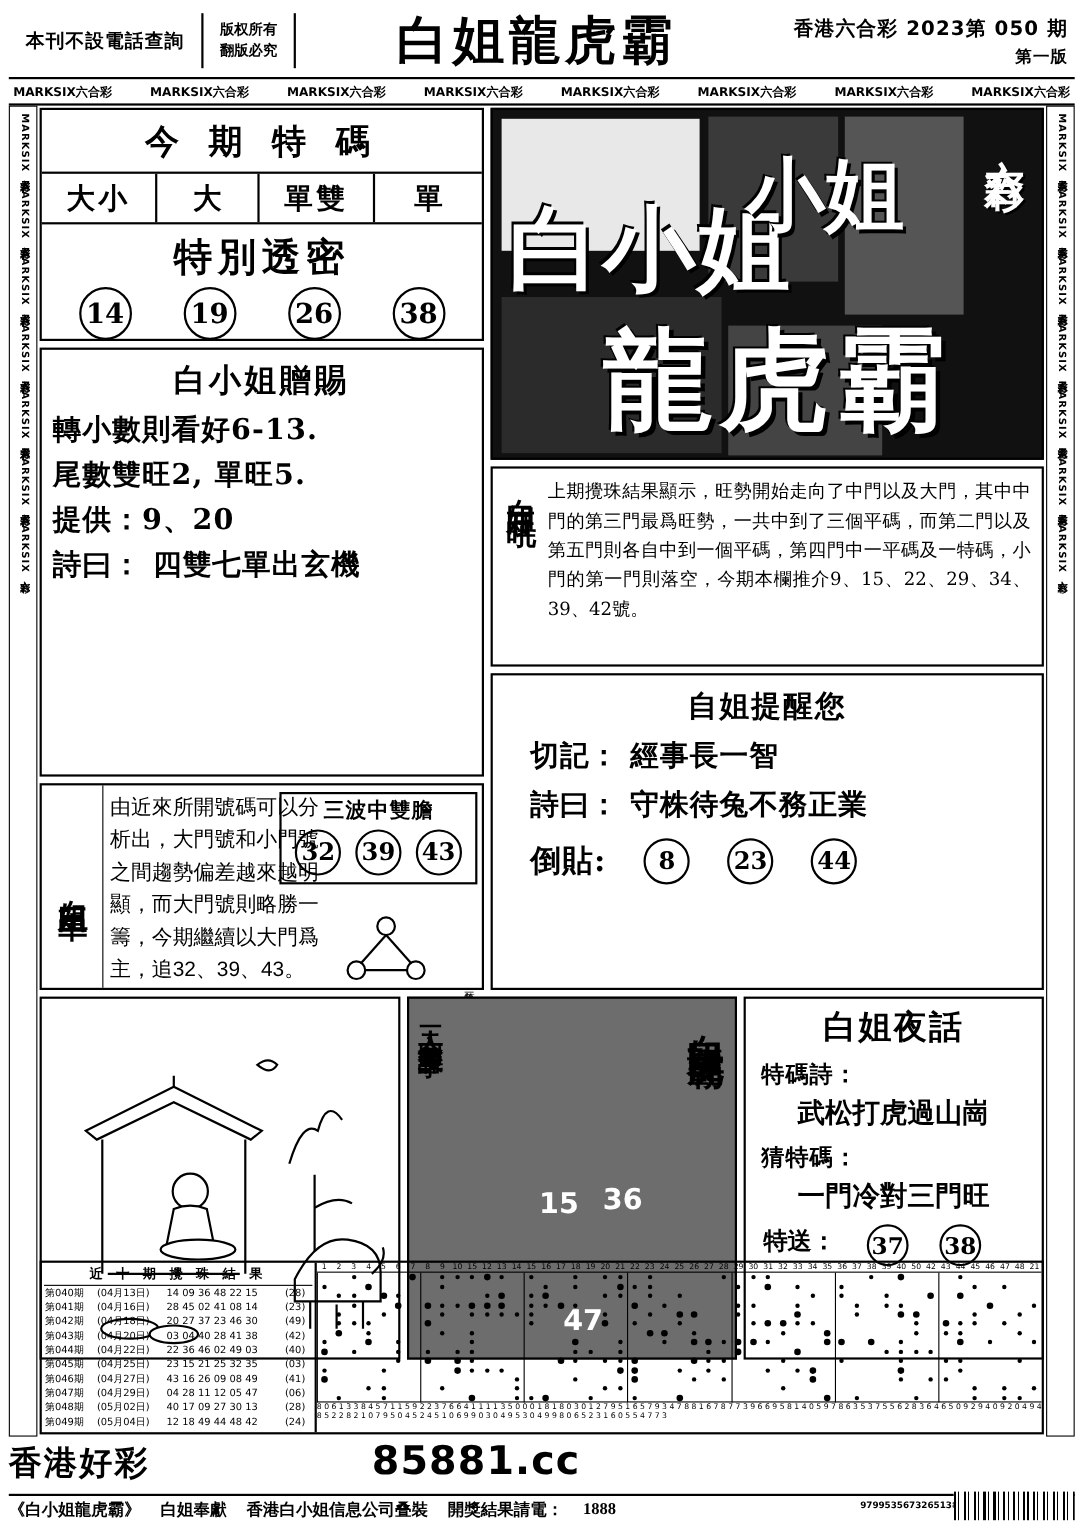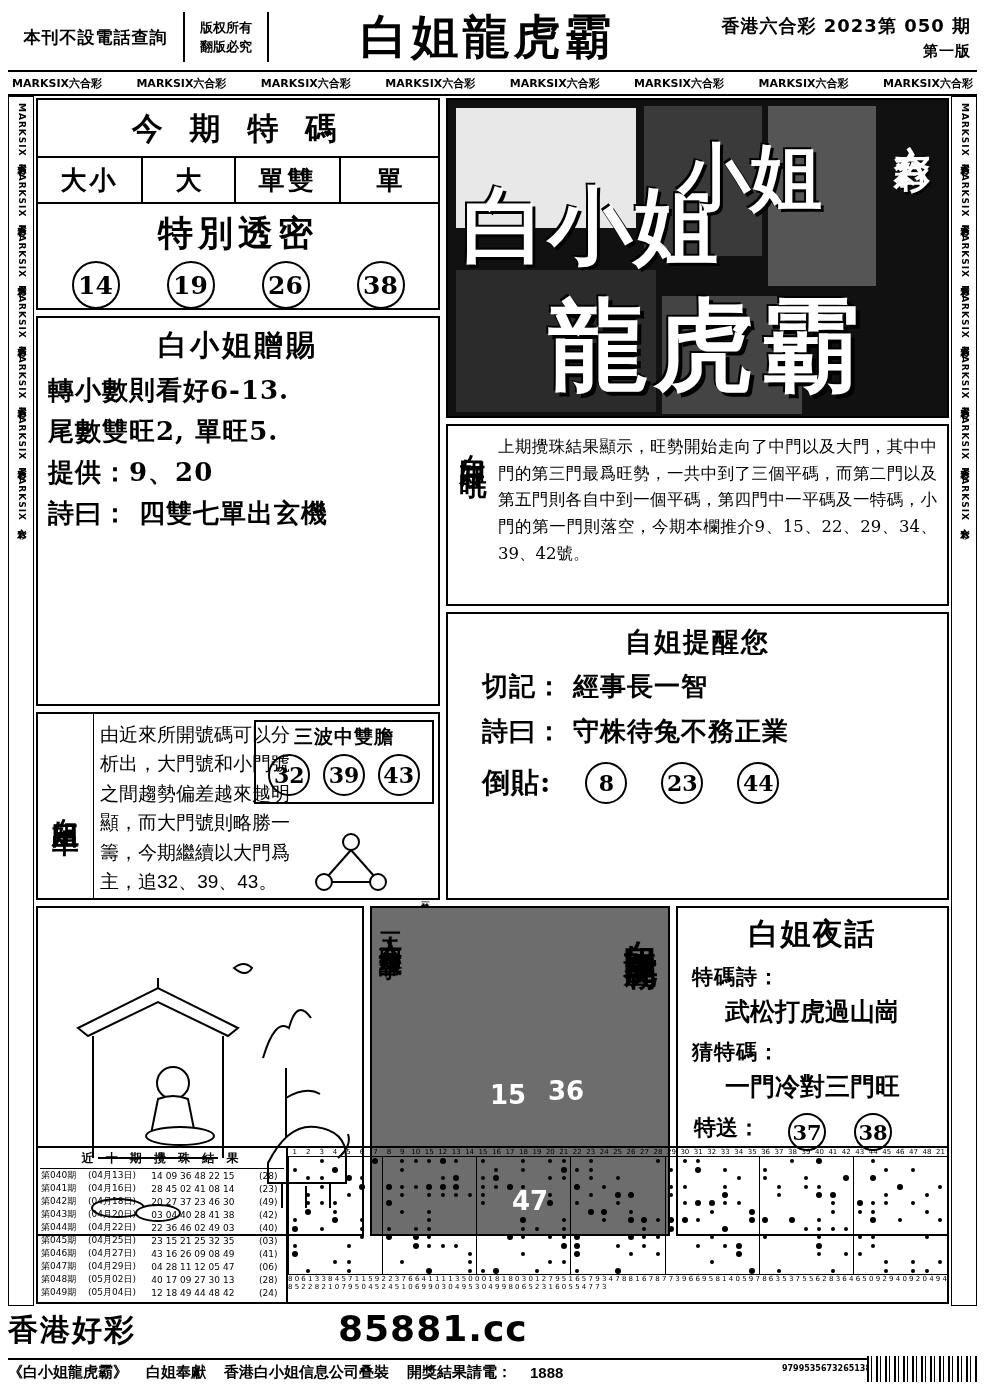--- a/index.html
+++ b/index.html
@@ -181,21 +181,21 @@
 
   
   .footer { position:absolute; left:8px; top:1308px; width:969px; height:74px; }
   .foot-ad { position:absolute; left:0; top:0; width:300px; height:44px; display:flex; align-items:center; }
   .foot-ad .t1 { font-size:30px; font-weight:bold; letter-spacing:2px;
                  font-family:"DejaVu Serif","Liberation Serif",serif; }
   .foot-num { position:absolute; left:330px; top:0; font-size:36px; font-weight:bold; letter-spacing:1px;
               font-family:"DejaVu Sans","Liberation Sans",sans-serif;}
   .foot-bar { position:absolute; left:0; top:50px; width:969px; height:24px; border-top:2px solid #000;
               display:flex; align-items:center; font-size:15px; font-weight:bold; padding-top:2px;}
-  .foot-bar .seg { margin-right:18px; font-family:Liberation Sans, sans-serif;}
+  .foot-bar .seg { margin-right:18px; font-family:Liberation Serif, serif;}
   .barcode { position:absolute; right:0; top:48px; width:110px; height:26px;
              background: repeating-linear-gradient(90deg,#000 0 2px,#fff 2px 4px,#000 4px 5px,#fff 5px 9px); }
   .barcode-lbl { position:absolute; right:106px; top:56px; font-size:8px;font-weight:bold; }
 </style>
 </head>
 <body>
 
 <div class="page">
 
   <div class="header">
@@ -468,21 +468,21 @@
           <span>31</span>
           <span>32</span>
           <span>33</span>
           <span>34</span>
           <span>35</span>
           <span>36</span>
           <span>37</span>
           <span>38</span>
           <span>39</span>
           <span>40</span>
-          <span>41</span>
+          <span>50</span>
           <span>42</span>
           <span>43</span>
           <span>44</span>
           <span>45</span>
           <span>46</span>
           <span>47</span>
           <span>48</span>
           <span>21</span>
         </div>
       <div class="dotgrid" id="dotgrid">

